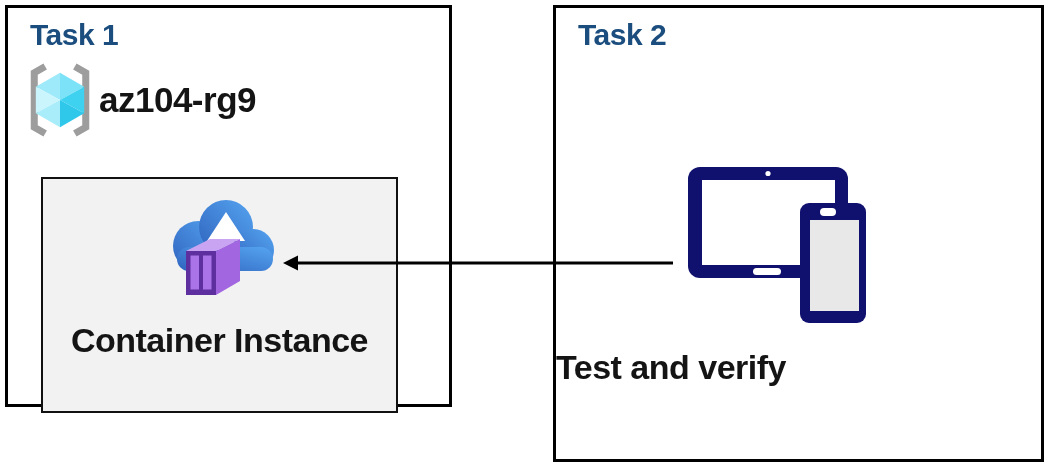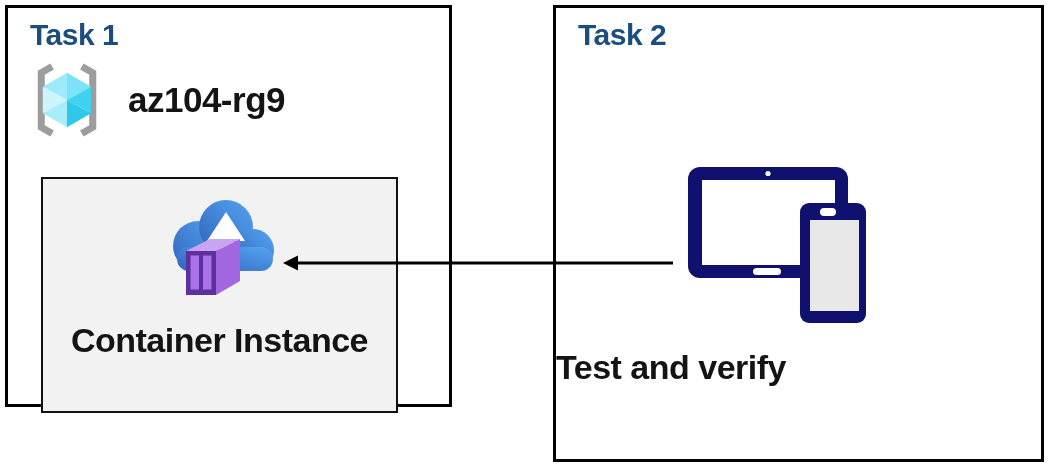--- a/index.html
+++ b/index.html
@@ -11,21 +11,21 @@
     position:absolute; background:#ffffff;
     border:3px solid var(--box-border,#000); box-sizing:border-box;
   }
   #task1 { left:5px; top:5px; width:447px; height:402px; }
   #task2 { left:553px; top:5px; width:491px; height:457px; }
   .task-title {
     position:absolute; left:22px; top:10px;
     font-size:30px; font-weight:700; color:var(--title-blue,#1b4e7e);
     letter-spacing:-0.5px;
   }
-  .rg-row { position:absolute; left:20px; top:50px; display:flex; align-items:center; gap:22px; }
+  .rg-row { position:absolute; left:13px; top:50px; display:flex; align-items:center; }
   .rg-icon { width:78px; height:84px; display:block; }
   .rg-name { font-size:35px; font-weight:700; color:var(--text-black,#141414); letter-spacing:-0.5px; }
 
   .ci-box {
     position:absolute; left:33px; top:169px; width:357px; height:236px;
     background:var(--inner-box-bg,#f2f2f2); border:2px solid #111; box-sizing:border-box;padding-left:12px;
   }
   .ci-icon { position:absolute; left:122px; top:10px; width:112px; height:112px; }
   .ci-label {
     position:absolute; left:0; right:0; top:142px; text-align:center;

